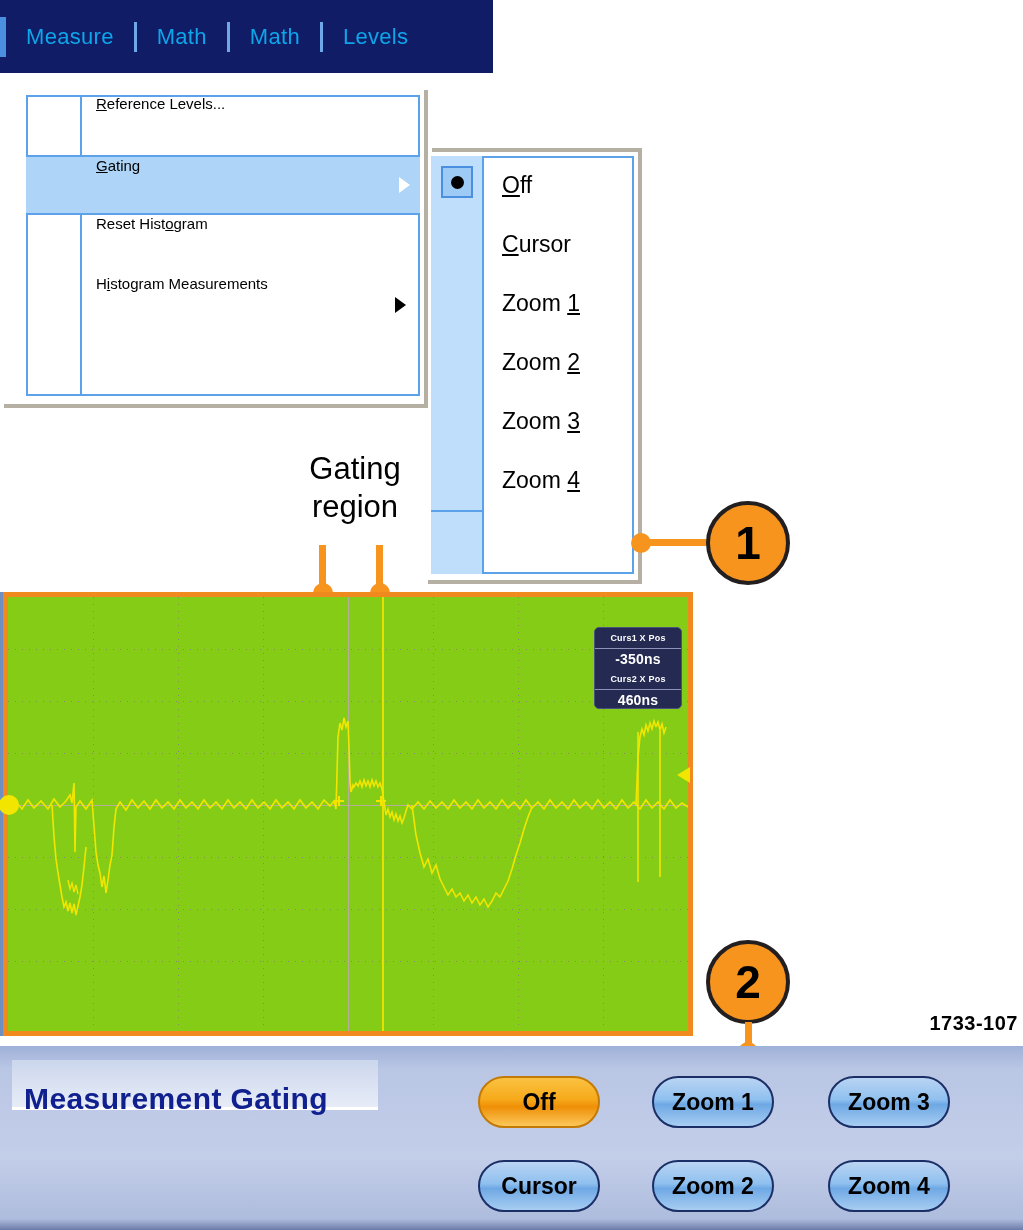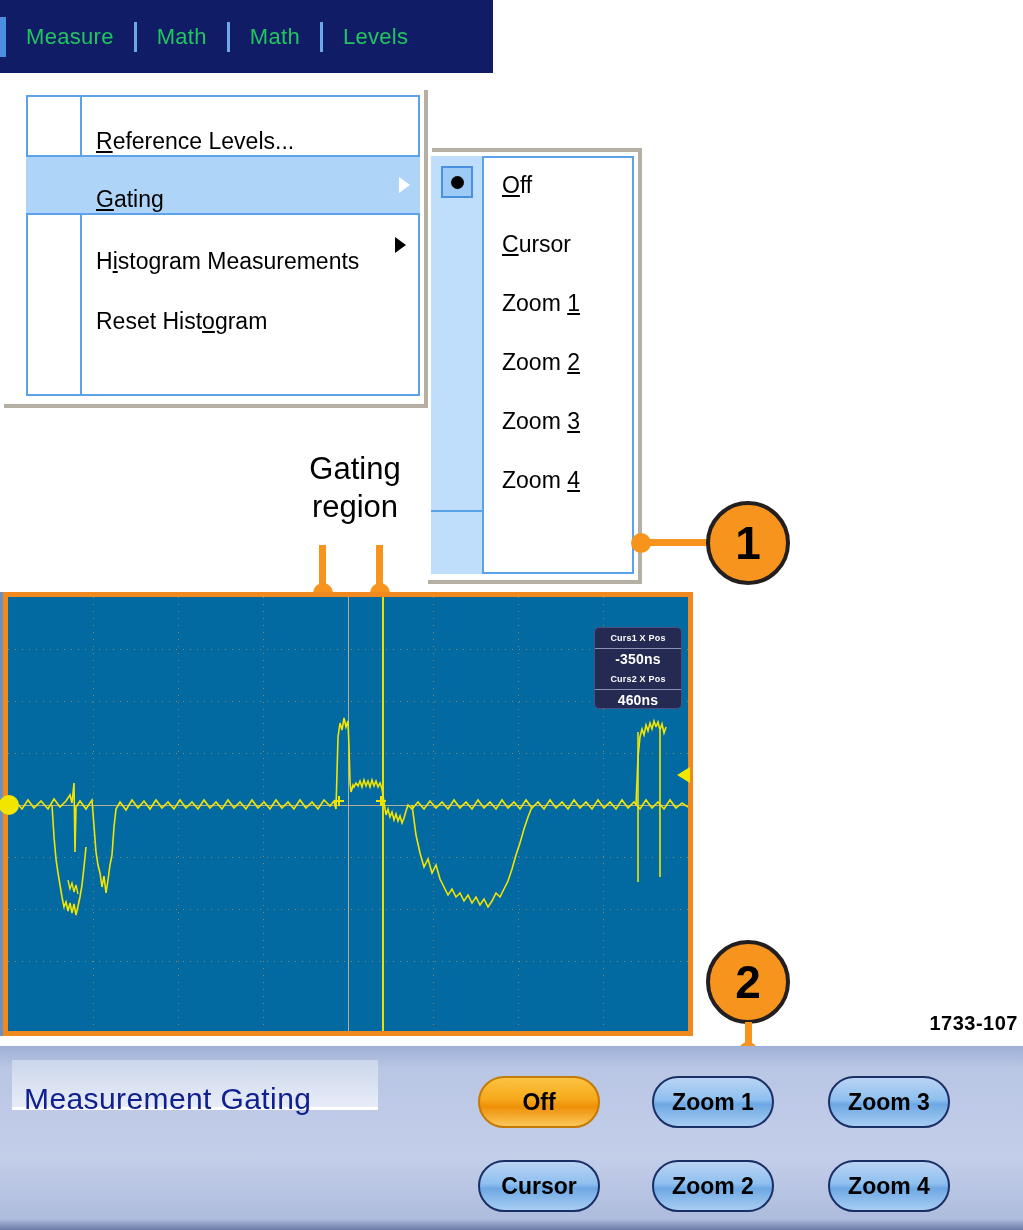--- a/index.html
+++ b/index.html
@@ -9,21 +9,21 @@
     -webkit-font-smoothing:none;
   }
 
   
   .menubar{
     position:absolute;left:0;top:0;width:493px;height:73px;
     background:#101c66;display:flex;align-items:center;box-sizing:border-box;
   }
   .menubar .edgebar{width:6px;height:40px;background:#4a8fe0;flex:none;}
   .menubar-item{
-    color:#22c55e;font-size:22px;padding:0 20px;white-space:nowrap;
+    color:#0ea5e9;font-size:22px;padding:0 20px;white-space:nowrap;
     letter-spacing:.3px;
   }
   .menubar-sep{width:3px;height:30px;background:#6ea8e8;flex:none;}
 
   
   .dropdown{
     position:absolute;left:4px;top:90px;width:424px;height:318px;
     background:#ffffff;box-sizing:border-box;
     border-right:4px solid #b5b0a3;border-bottom:4px solid #b5b0a3;
   }
@@ -31,22 +31,22 @@
   .dd-frame{
     position:absolute;left:22px;top:5px;right:4px;bottom:8px;
     border:2px solid #5ba2ea;box-sizing:border-box;
   }
   .dd-gutter{
     position:absolute;left:22px;top:5px;width:56px;bottom:8px;
     border-right:2px solid #5ba2ea;box-sizing:border-box;
   }
   .dd-items{position:absolute;left:78px;top:5px;right:4px;bottom:8px;}
   .dd-item{
-    position:relative;height:60px;display:flex;align-items:flex-end;
-    padding-left:14px;font-size:23px;color:#000;box-sizing:border-box;
+    position:relative;height:60px;display:flex;align-items:flex-start;
+    padding-left:14px;font-size:15px;color:#000;box-sizing:border-box;
     white-space:nowrap;
   }
   .dd-item.sel{
     background:#aed5f7;
     border-top:2px solid #5ba2ea;border-bottom:2px solid #5ba2ea;
     margin-left:-56px;padding-left:70px;
   }
   .dd-item .arrow{
     position:absolute;right:14px;top:50%;transform:translateY(-50%);
     width:0;height:0;border-left:11px solid #000;
@@ -104,21 +104,21 @@
   .callout{
     position:absolute;width:84px;height:84px;border-radius:50%;
     background:#f7941e;border:4px solid #231f20;box-sizing:border-box;
     display:flex;align-items:center;justify-content:center;
     font-size:46px;font-weight:bold;color:#000;
   }
 
   
   .scope{
     position:absolute;left:3px;top:592px;width:690px;height:444px;
-    background:#0369a1;box-sizing:border-box;
+    background:#84cc16;box-sizing:border-box;
     border:5px solid #f08a1e;
   }
   .scope-leftbar{
     position:absolute;left:0px;top:592px;width:4px;height:444px;
     background:#6f8fc0;
   }
   .grid-v,.grid-h{position:absolute;}
   .grid-v{width:1px;top:0;bottom:0;
     background-image:linear-gradient(to bottom,#8a8a6a 1px,transparent 1px);
     background-size:1px 7px;}
@@ -154,21 +154,21 @@
     background:linear-gradient(to bottom,#9fb0d8 0%,#b9c6e4 12%,#c3cee9 60%,#aebcdd 94%,#6b7ba8 100%);
     box-sizing:border-box;
   }
   .panel-title-box{
     position:absolute;left:12px;top:14px;width:366px;height:50px;
     background:linear-gradient(to bottom,#ccd6ec,#e7ecf7);
     border-bottom:3px solid #ffffff;box-sizing:border-box;
     display:flex;align-items:center;padding-left:12px;
   }
   .panel-title{
-    font-size:30px;font-weight:normal;color:#10218f;letter-spacing:.4px;
+    font-size:30px;font-weight:bold;color:#10218f;letter-spacing:.4px;
     white-space:nowrap;
     margin-top:31px;
   }
   .btn{
     position:absolute;width:122px;height:52px;border-radius:26px;
     box-sizing:border-box;display:flex;align-items:center;justify-content:center;
     font-size:23px;font-weight:bold;color:#000;
     border:2px solid #1b2f66;
     background:linear-gradient(to bottom,#b9d4f3 0%,#8fc0ef 45%,#6ea8e4 55%,#a7cdf2 100%);
   }
@@ -205,25 +205,25 @@
 
     <div class="dd-items">
       <div class="dd-item">
         <span><span class="u">R</span>eference Levels...</span>
       </div>
       <div class="dd-item sel">
         <span><span class="u">G</span>ating</span>
         <span class="arrow"></span>
       </div>
       <div class="dd-item">
+        <span>Reset Hist<span class="u">o</span>gram</span>
+      </div>
+      <div class="dd-item">
         <span>H<span class="u">i</span>stogram Measurements</span>
         <span class="arrow"></span>
-      </div>
-      <div class="dd-item">
-        <span>Reset Hist<span class="u">o</span>gram</span>
       </div>
     </div>
   </div>
 </div>
 
 <div class="sm-shadowtop"></div>
 <div class="submenu">
   <div class="sm-frame"></div>
   <div class="sm-gutter"></div>
   <div class="sm-gut-divider"></div>

